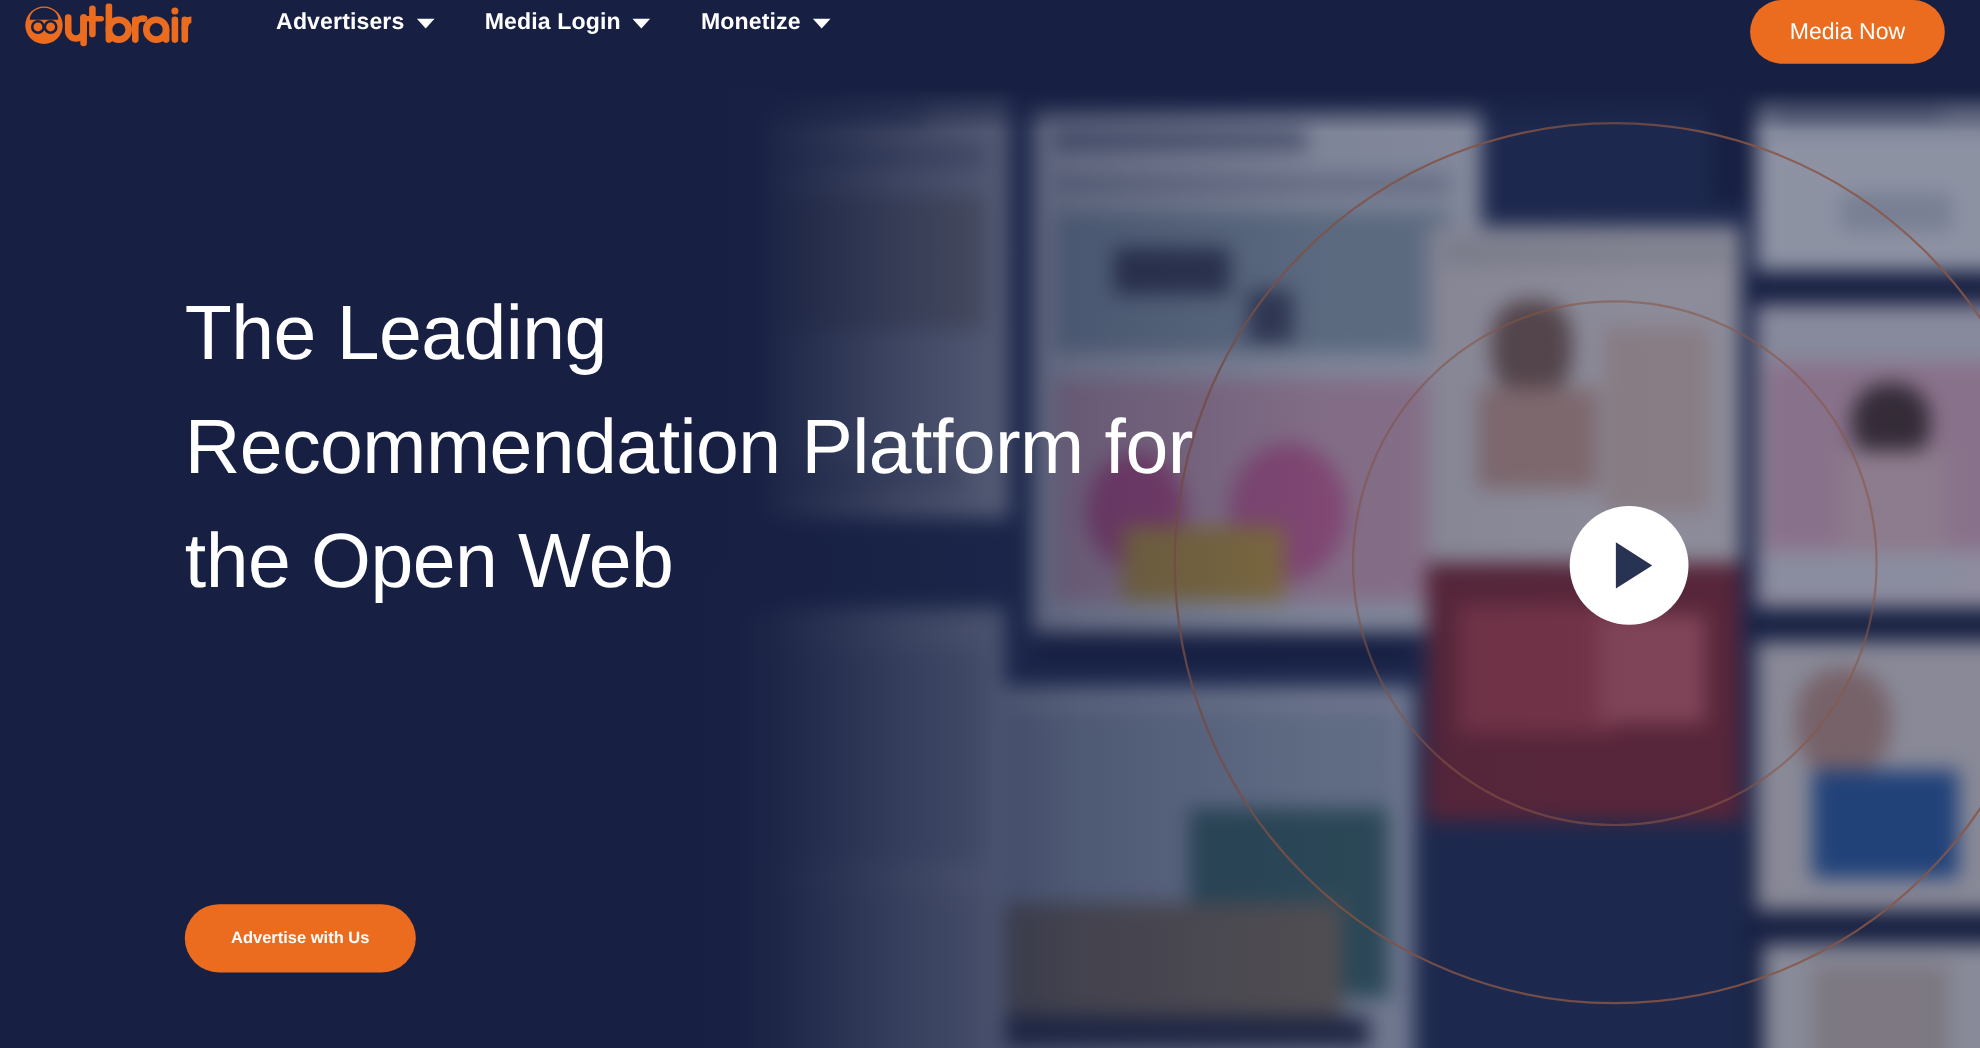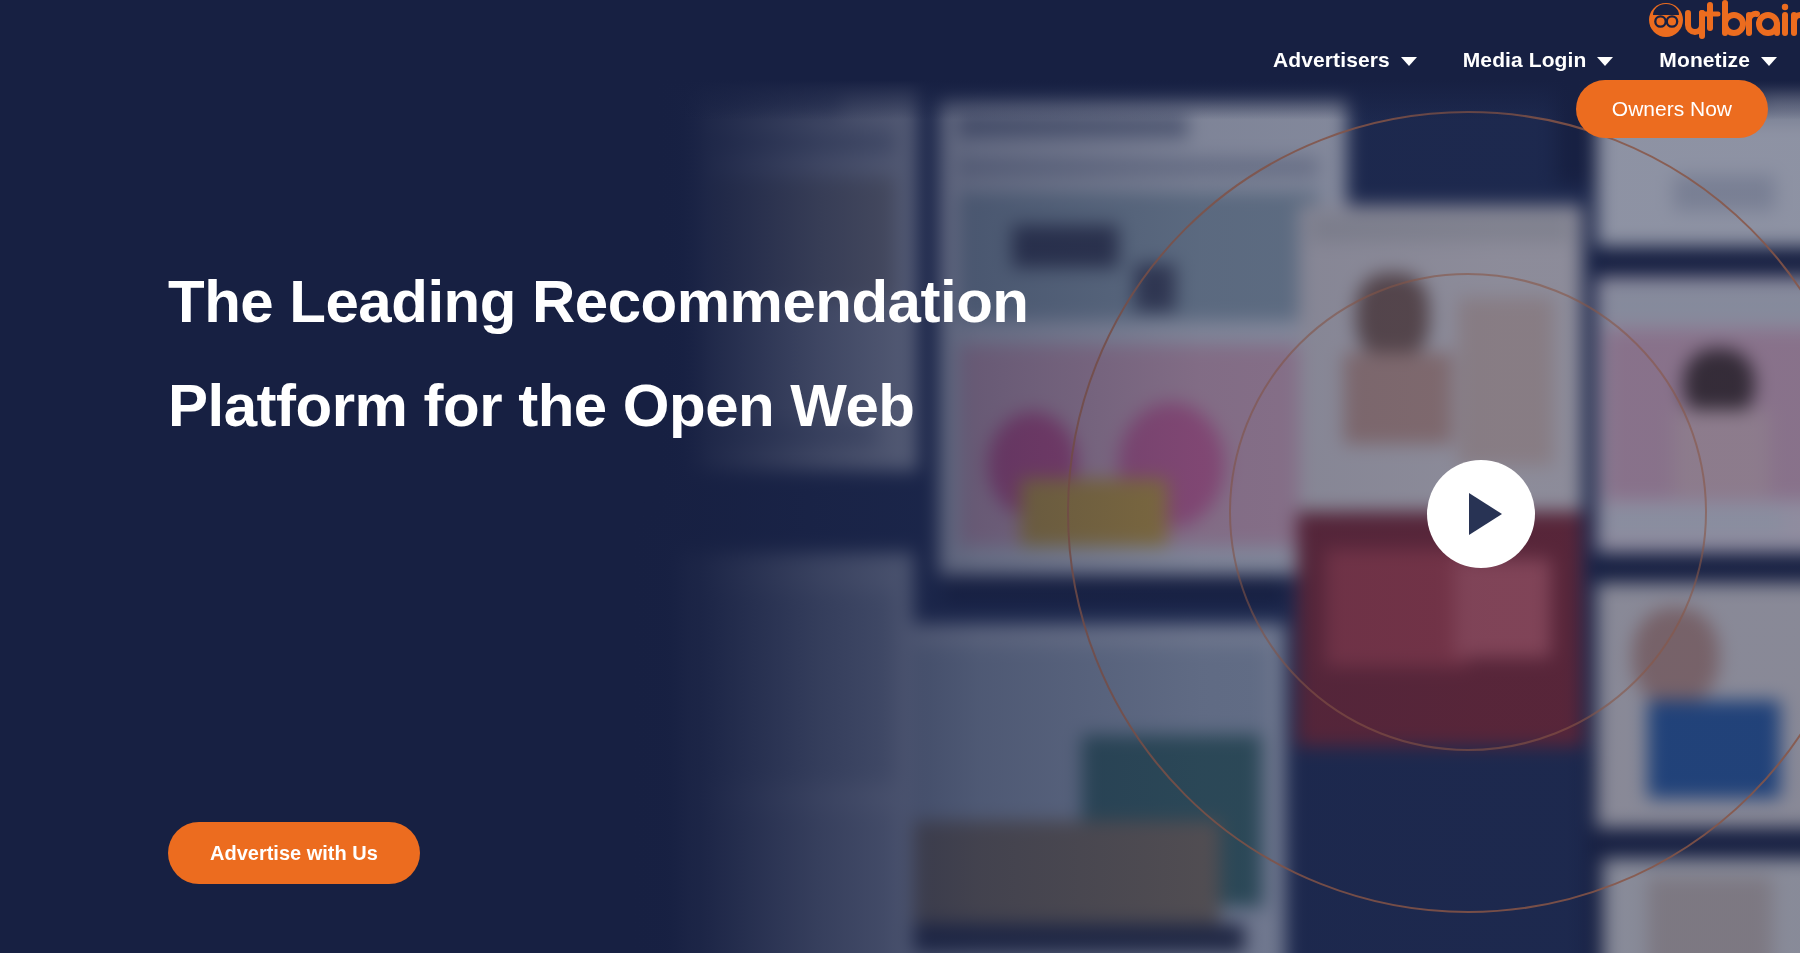--- a/index.html
+++ b/index.html
@@ -71,23 +71,22 @@
     position:absolute; left:0; top:0; width:1800px; height:120px;
     background:linear-gradient(to bottom, rgba(23,32,66,1) 0px, rgba(23,32,66,1) 80px, rgba(23,32,66,0) 120px);
   }
 
   
   .navbar {
     position:absolute;
     left:0; top:0;
     width:1800px; height:86px;
     display:flex;
-    align-items:flex-end;
+    align-items:flex-start;
     z-index:20;
-    flex-direction:column;
   }
 
   .logo {
     display:flex;
     align-items:center;
     margin-left:22px;
     height:46px;
     cursor:pointer;
   }
   .logo svg { display:block; }
@@ -156,39 +155,39 @@
 
   
   .hero {
     position:absolute;
     left:168px; top:250px;
     width:940px;
     z-index:15;
   }
   .headline {
     color:#ffffff;
-    font-size:60px;
+    font-size:70px;
     line-height:104px;
-    font-weight:700;
+    font-weight:400;
     letter-spacing:-0.5px;
   }
   .cta-row {
     position:absolute;
     left:168px; top:822px;
     display:flex;
     gap:36px;
     z-index:15;
   }
   .btn-cta {
     background:#ec6c1f;
     color:#ffffff;
     border:none;
     border-radius:40px;
     font-family:"Liberation Sans", sans-serif;
-    font-size:20px;
+    font-size:15px;
     font-weight:600;
     height:62px;
     line-height:62px;
     padding:0 42px;
     cursor:pointer;
     white-space:nowrap;
   }
 
   
   .play-btn {
@@ -351,21 +350,21 @@
 
       <div class="nav-item">
         <span class="lbl">Monetize</span>
         <span class="caret"></span>
       </div>
 
 
     </div>
 
     <div class="nav-actions">
-      <button class="btn-start">Owners Now</button>
+      <button class="btn-start">Media Now</button>
     </div>
   </div>
 
   <div class="hero">
     <h1 class="headline">The Leading Recommendation Platform for the Open Web</h1>
   </div>
 
   <div class="cta-row">
     <button class="btn-cta">Advertise with Us</button>
   </div>

